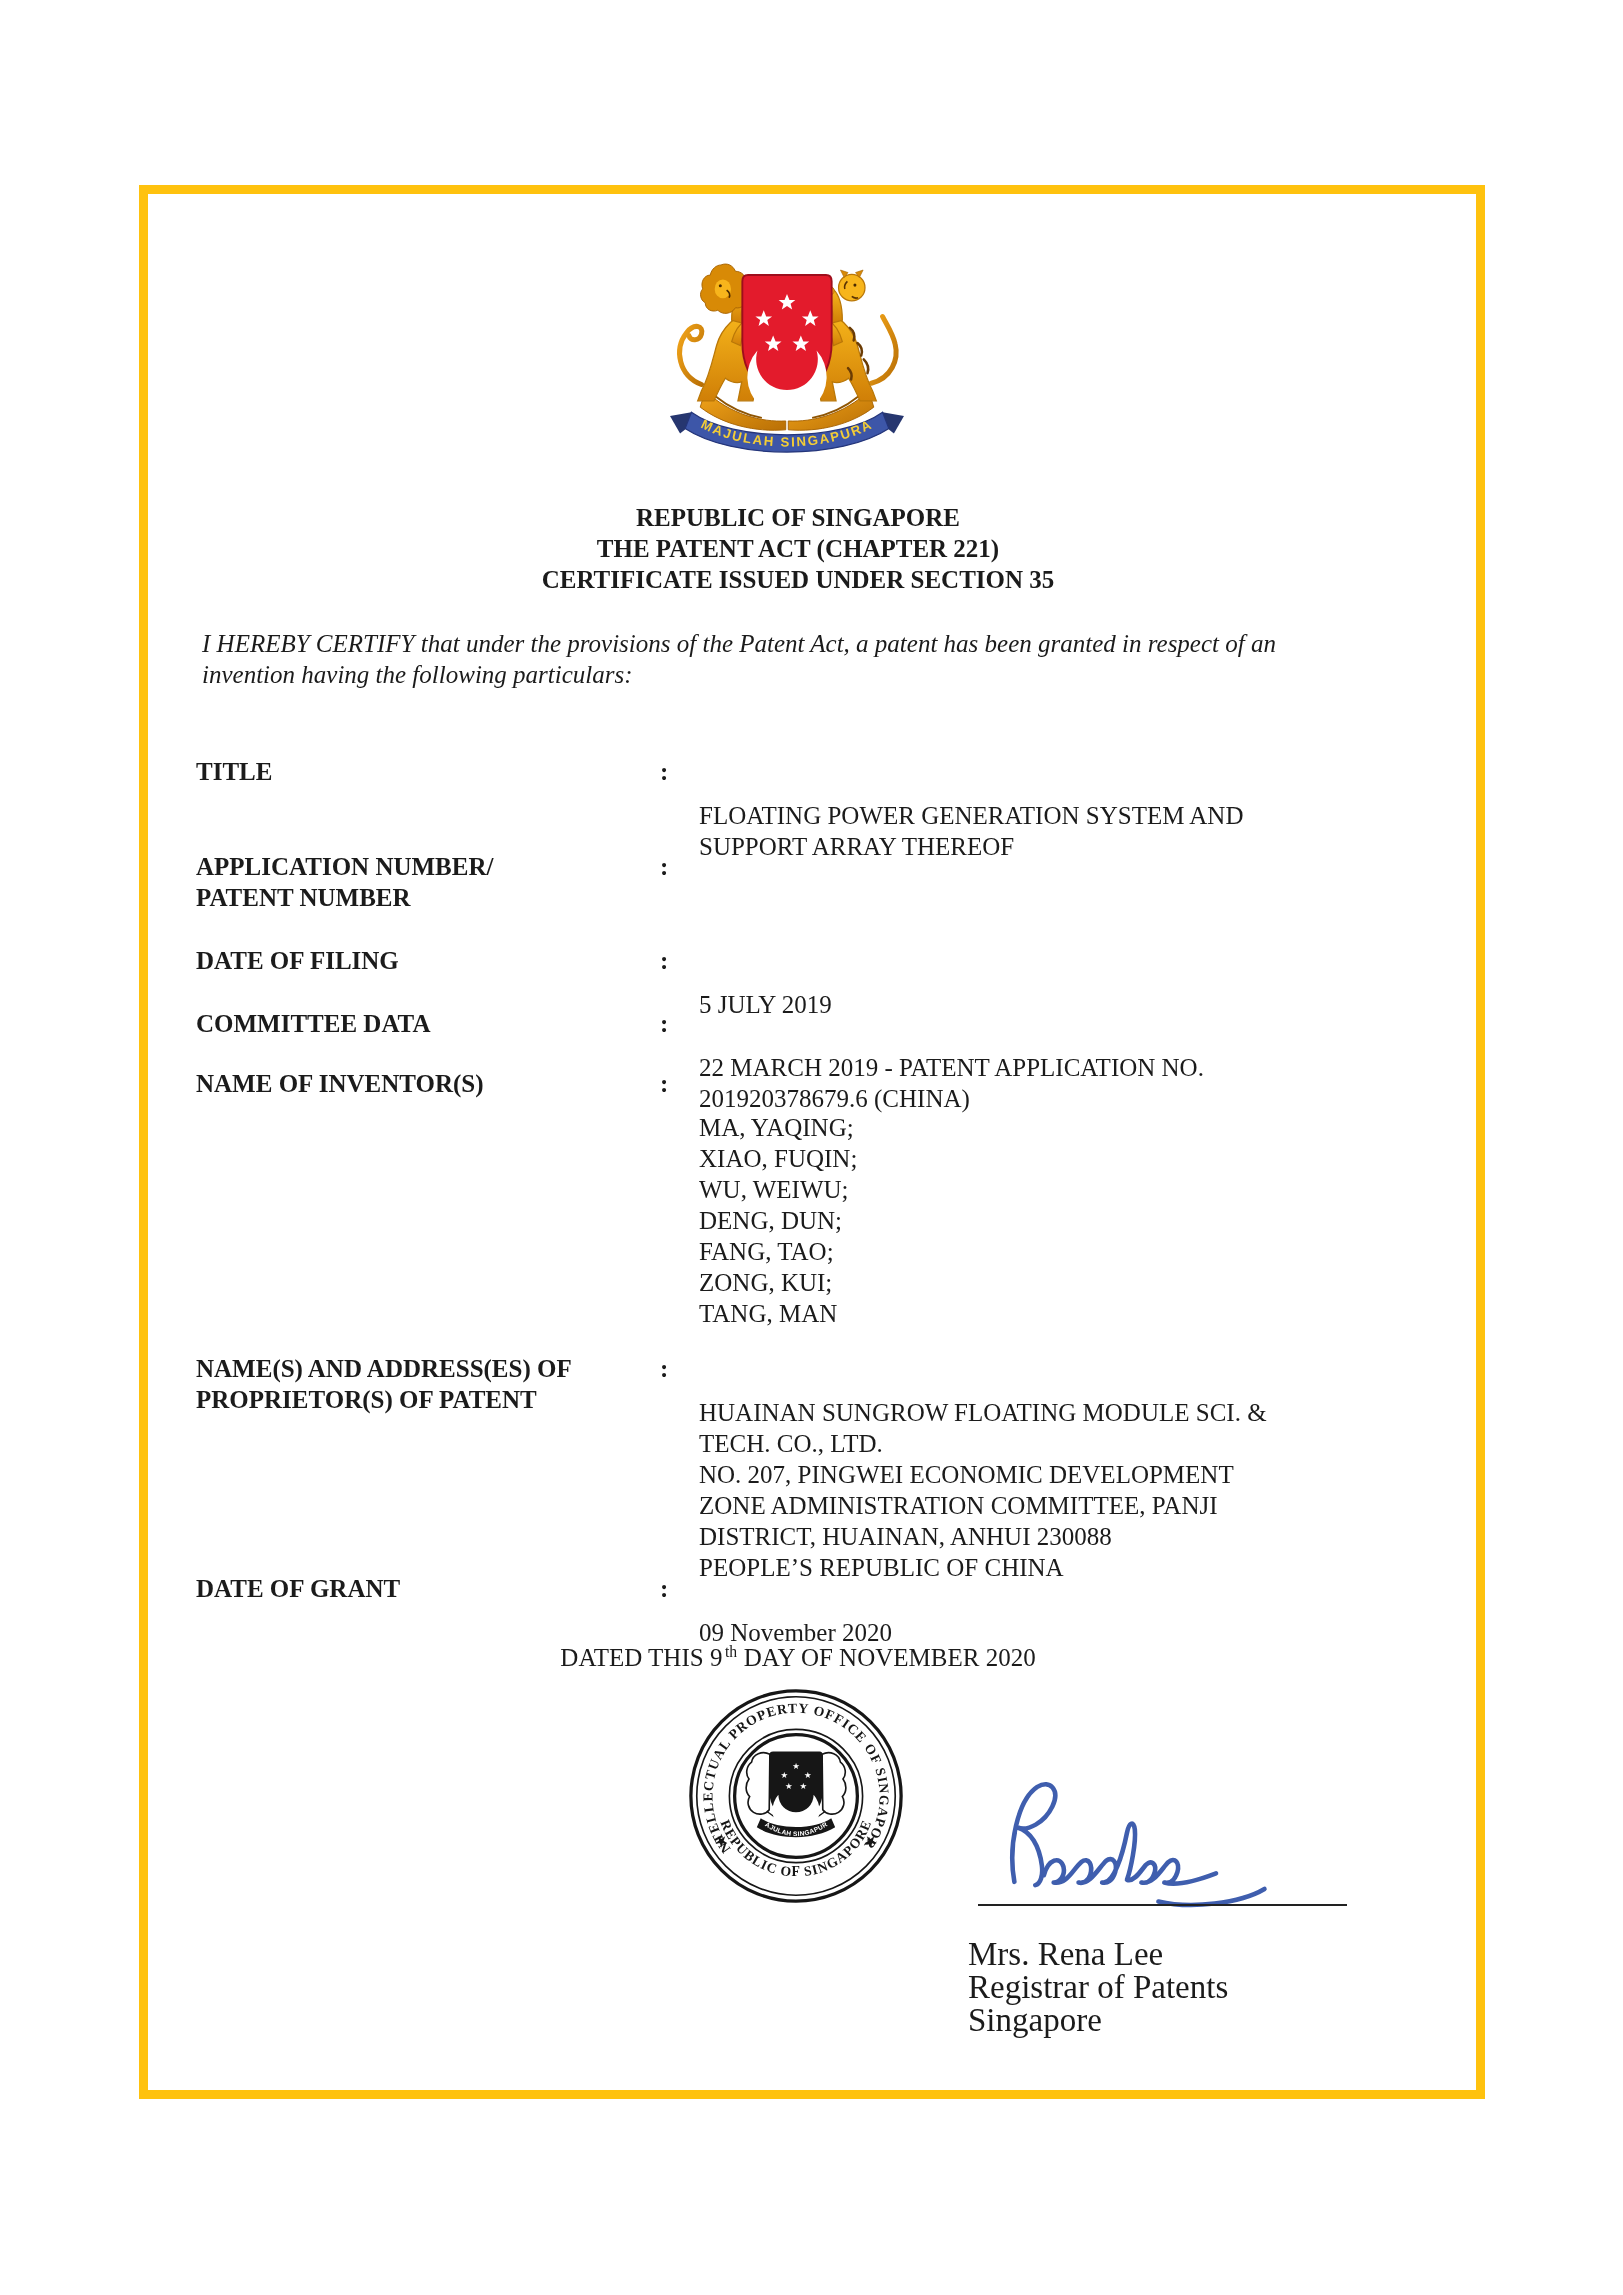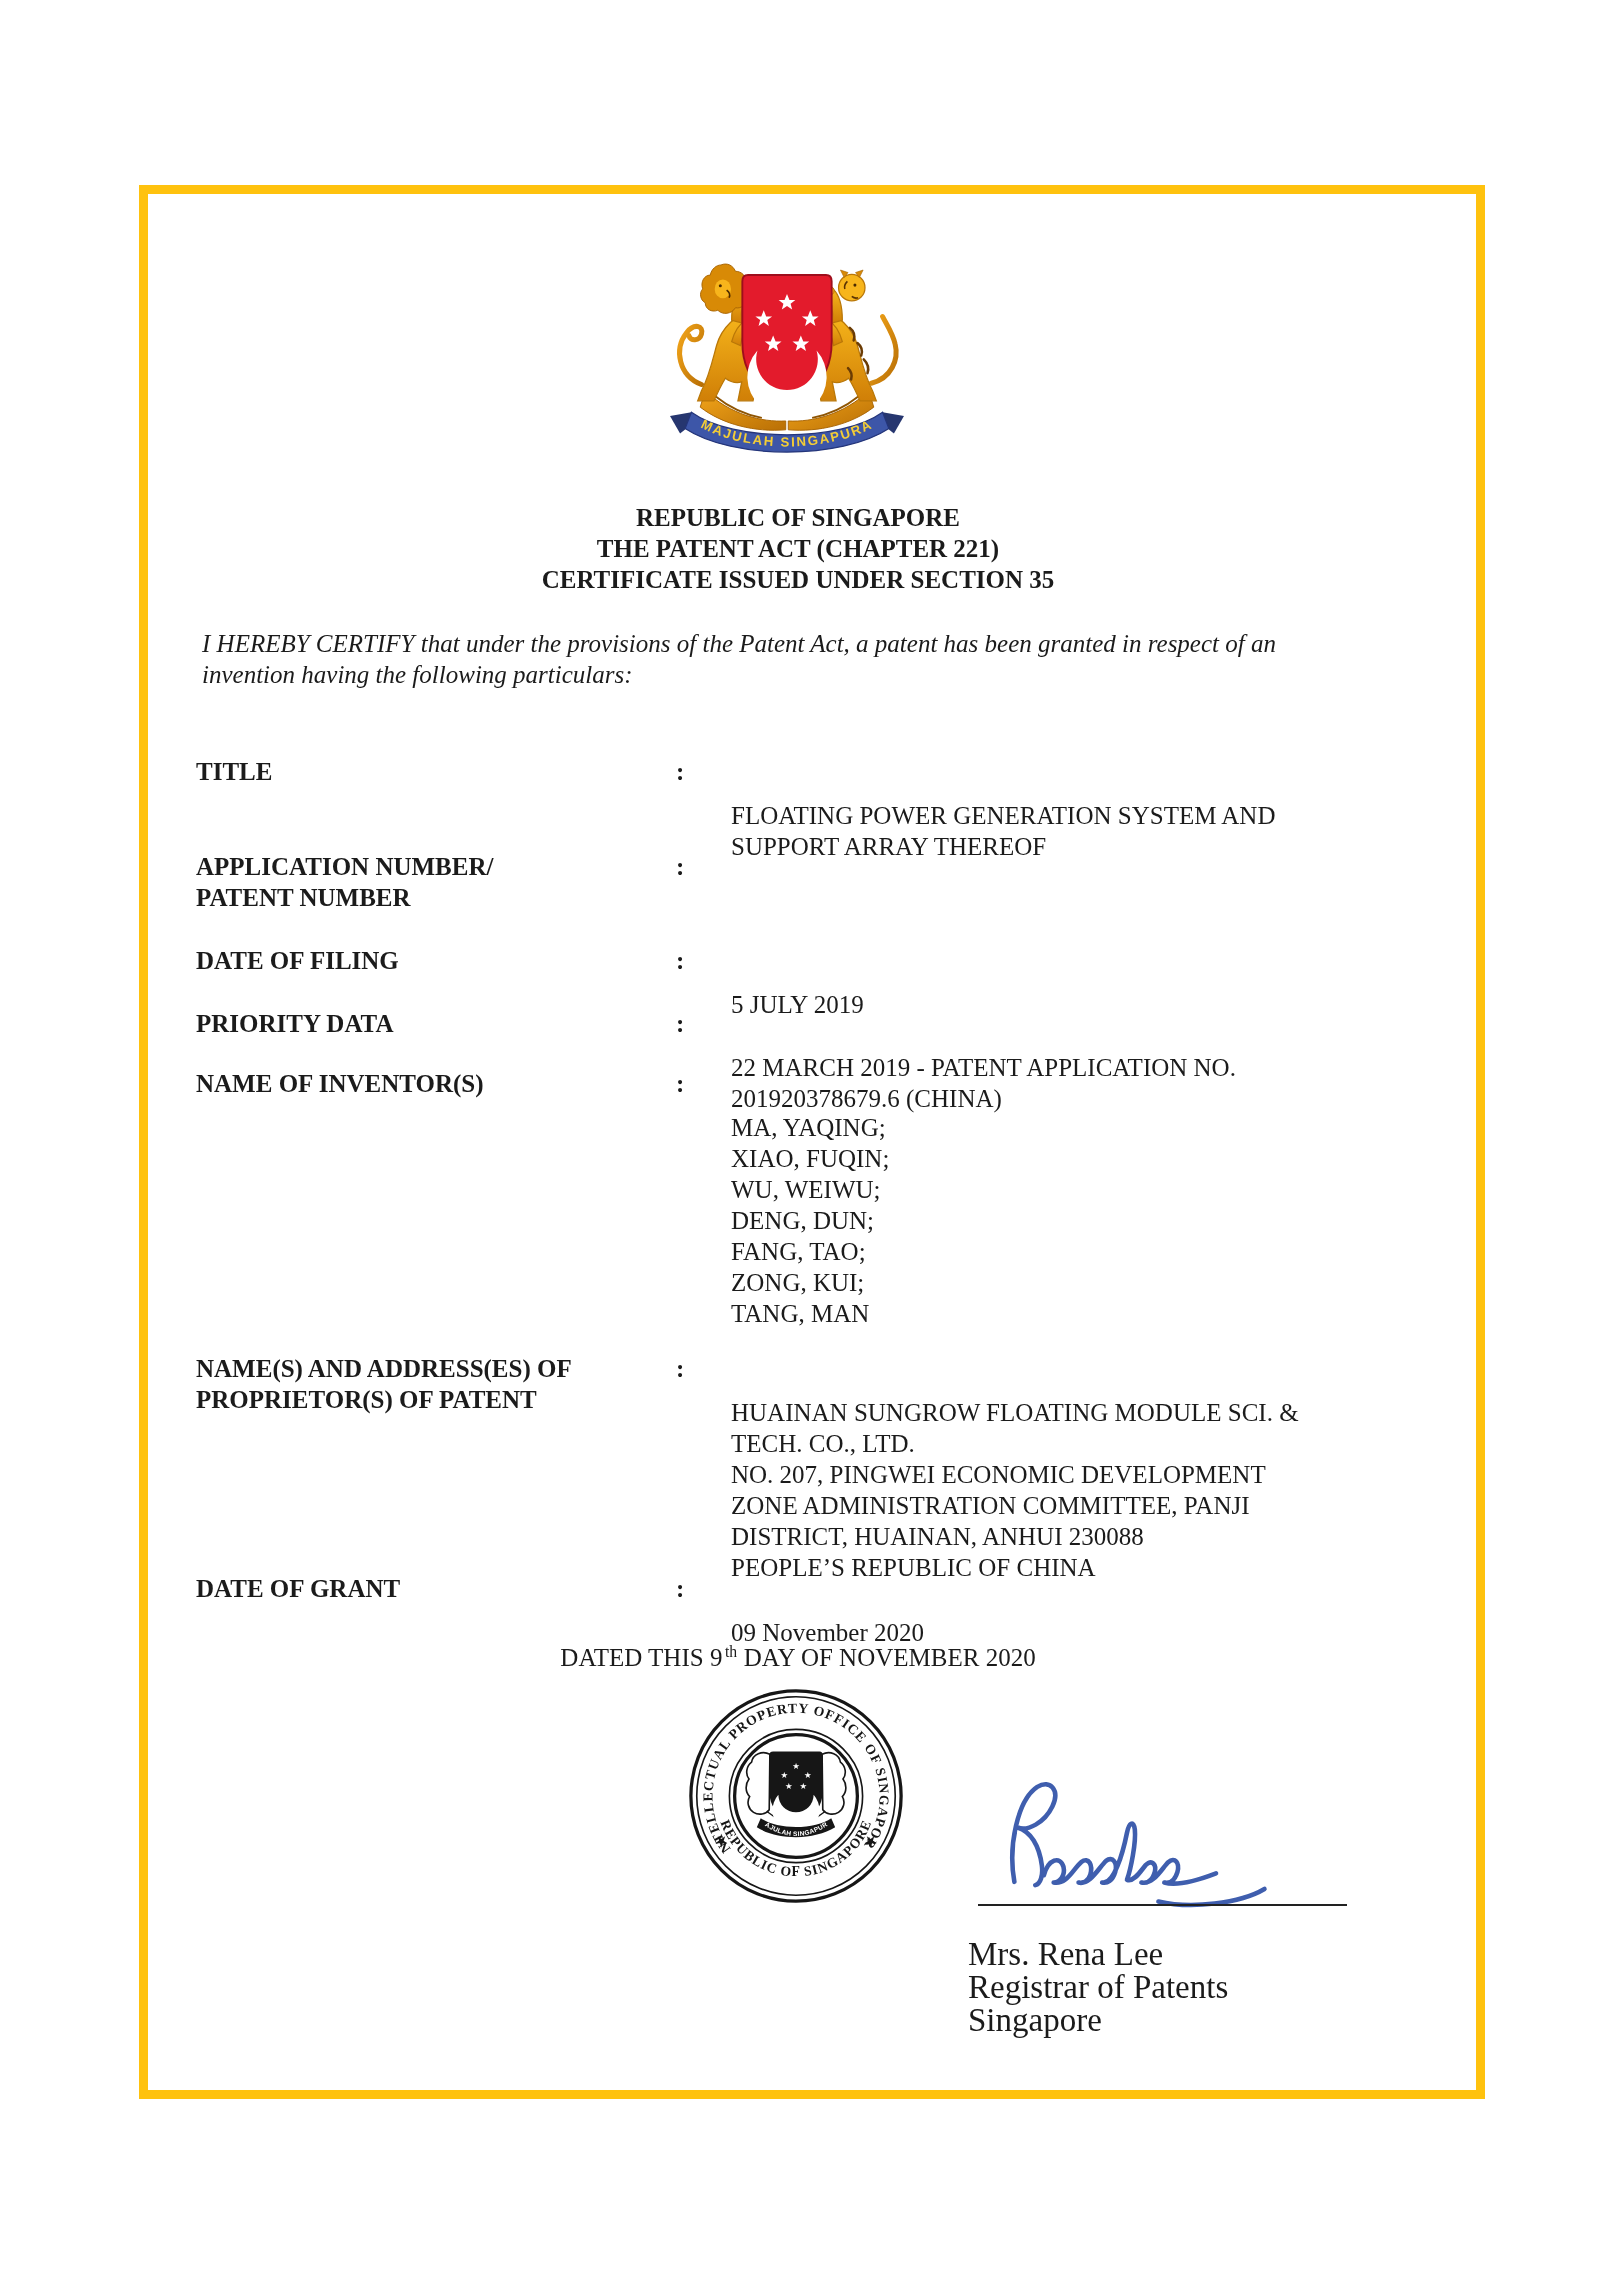--- a/index.html
+++ b/index.html
@@ -21,21 +21,21 @@
     position:absolute;left:196px;top:502px;width:1204px;
     text-align:center;font-weight:bold;font-size:25px;line-height:31px;
   }
   .intro{
     position:absolute;left:196px;top:628px;width:1263px;
     font-style:italic;font-size:25px;line-height:31px;white-space:pre-line;margin-left:6px;
   }
   .row{
     position:absolute;left:196px;width:1263px;
     display:flex;align-items:flex-start;
-    font-size:25px;line-height:31px;gap:16px;
+    font-size:25px;line-height:31px;
   }
   .row .label{width:464px;font-weight:bold;white-space:pre-line;}
   .row .colon{width:39px;font-weight:bold;}
   .row .value{flex:1;white-space:pre-line;margin-top:44px;}
   .dated{
     position:absolute;left:196px;top:1636px;width:1204px;
     text-align:center;font-size:25px;line-height:31px;
   }
   .dated sup{font-size:15.7px;vertical-align:super;margin:0 6.5px 0 2.6px;}
   .sig-line{
@@ -151,21 +151,21 @@
     <div class="label">APPLICATION NUMBER/
 PATENT NUMBER</div>
     <div class="colon">:</div>
   </div>
   <div class="row" style="top:945px">
     <div class="label">DATE OF FILING</div>
     <div class="colon">:</div>
     <div class="value">5 JULY 2019</div>
   </div>
   <div class="row" style="top:1008px">
-    <div class="label">PRIORITY DATA</div>
+    <div class="label">COMMITTEE DATA</div>
     <div class="colon">:</div>
     <div class="value">22 MARCH 2019 - PATENT APPLICATION NO.
 201920378679.6 (CHINA)</div>
   </div>
   <div class="row" style="top:1068px">
     <div class="label">NAME OF INVENTOR(S)</div>
     <div class="colon">:</div>
     <div class="value">MA, YAQING;
 XIAO, FUQIN;
 WU, WEIWU;

